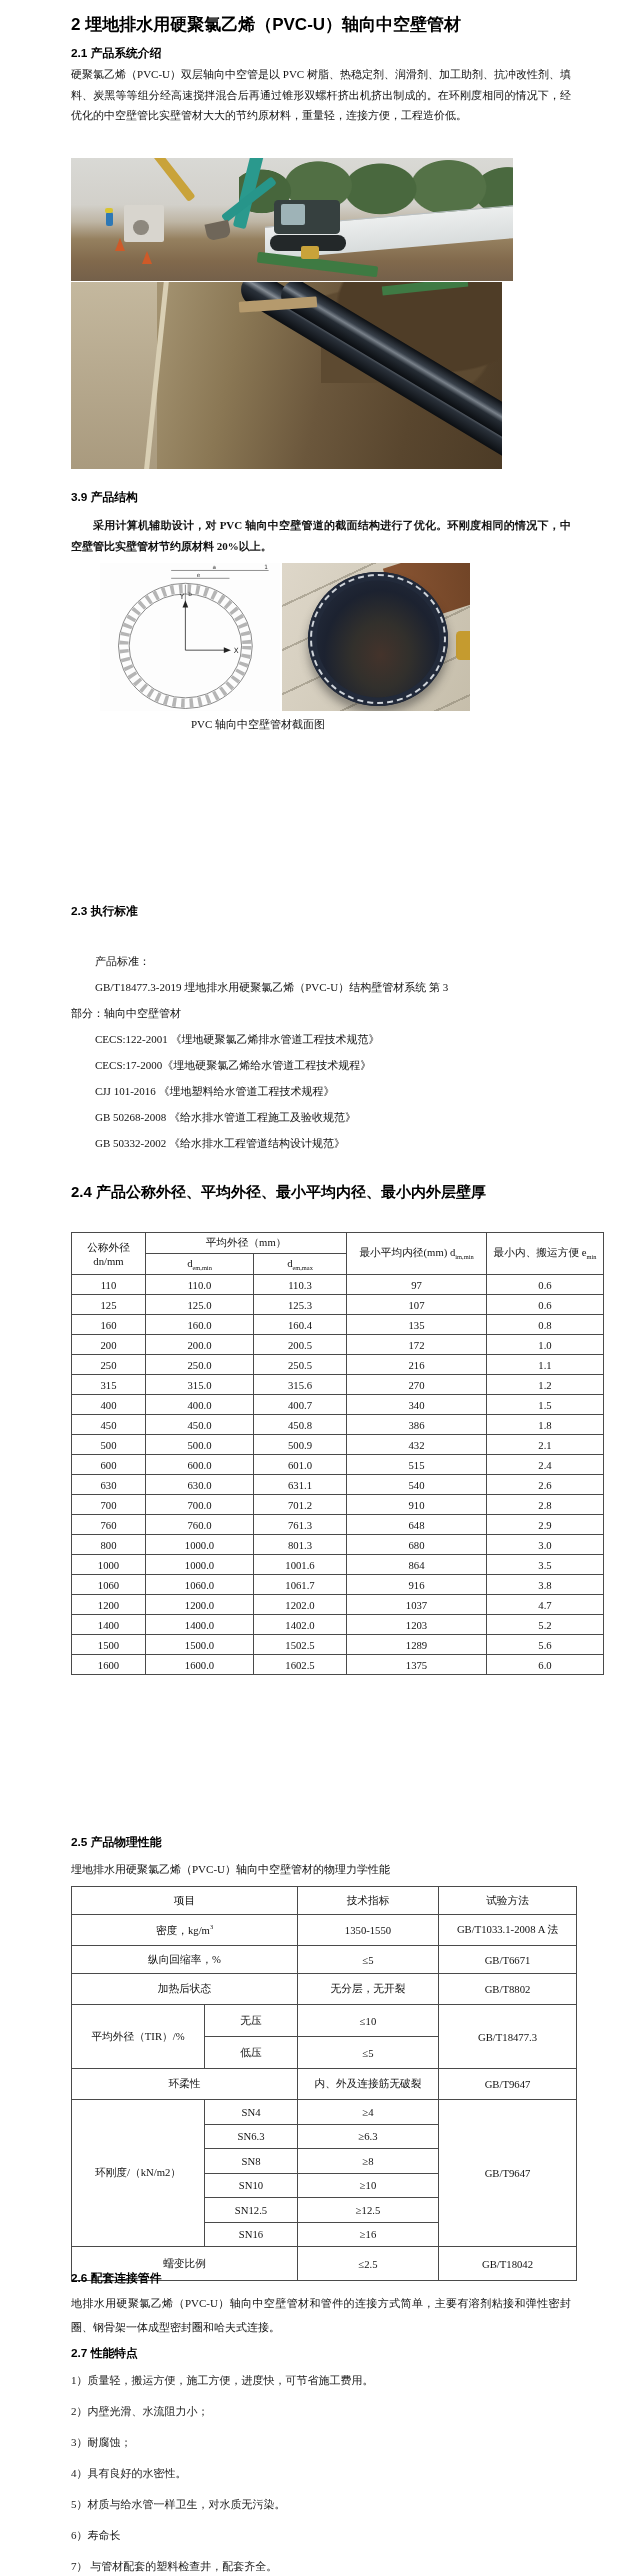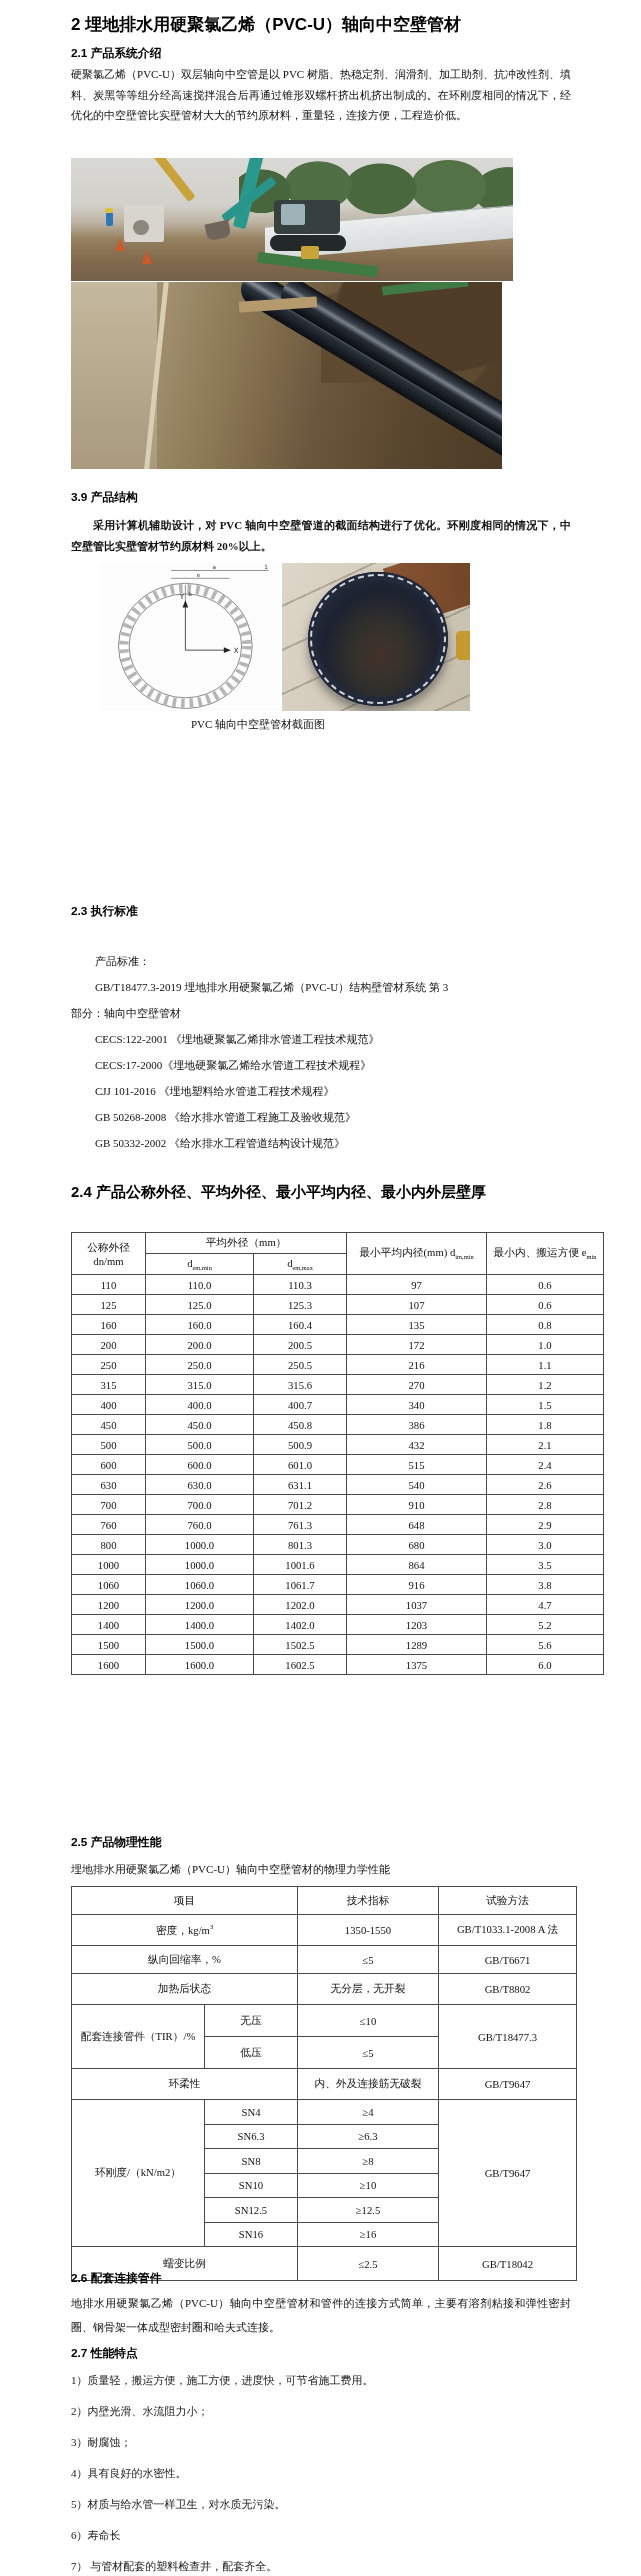--- a/index.html
+++ b/index.html
@@ -373,21 +373,21 @@
     <td colspan="2" data-name="shrinkage-label">纵向回缩率，%</td>
     <td data-name="shrinkage-value">≤5</td>
     <td data-name="shrinkage-method">GB/T6671</td>
   </tr>
   <tr class="r42" data-name="table-row">
     <td colspan="2" data-name="heated-label">加热后状态</td>
     <td data-name="heated-value">无分层，无开裂</td>
     <td data-name="heated-method">GB/T8802</td>
   </tr>
   <tr class="r44" data-name="table-row">
-    <td rowspan="2" data-name="impact-label">配套连接管件（TIR）/%</td>
+    <td rowspan="2" data-name="impact-label">平均外径（TIR）/%</td>
     <td class="r44" data-name="impact-condition">无压</td>
     <td data-name="impact-value">≤10</td>
     <td rowspan="2" data-name="impact-method">GB/T18477.3</td>
   </tr>
   <tr class="r44" data-name="table-row">
     <td data-name="impact-condition">低压</td>
     <td data-name="impact-value">≤5</td>
   </tr>
   <tr class="r42" data-name="table-row">
     <td colspan="2" data-name="flexibility-label">环柔性</td>

